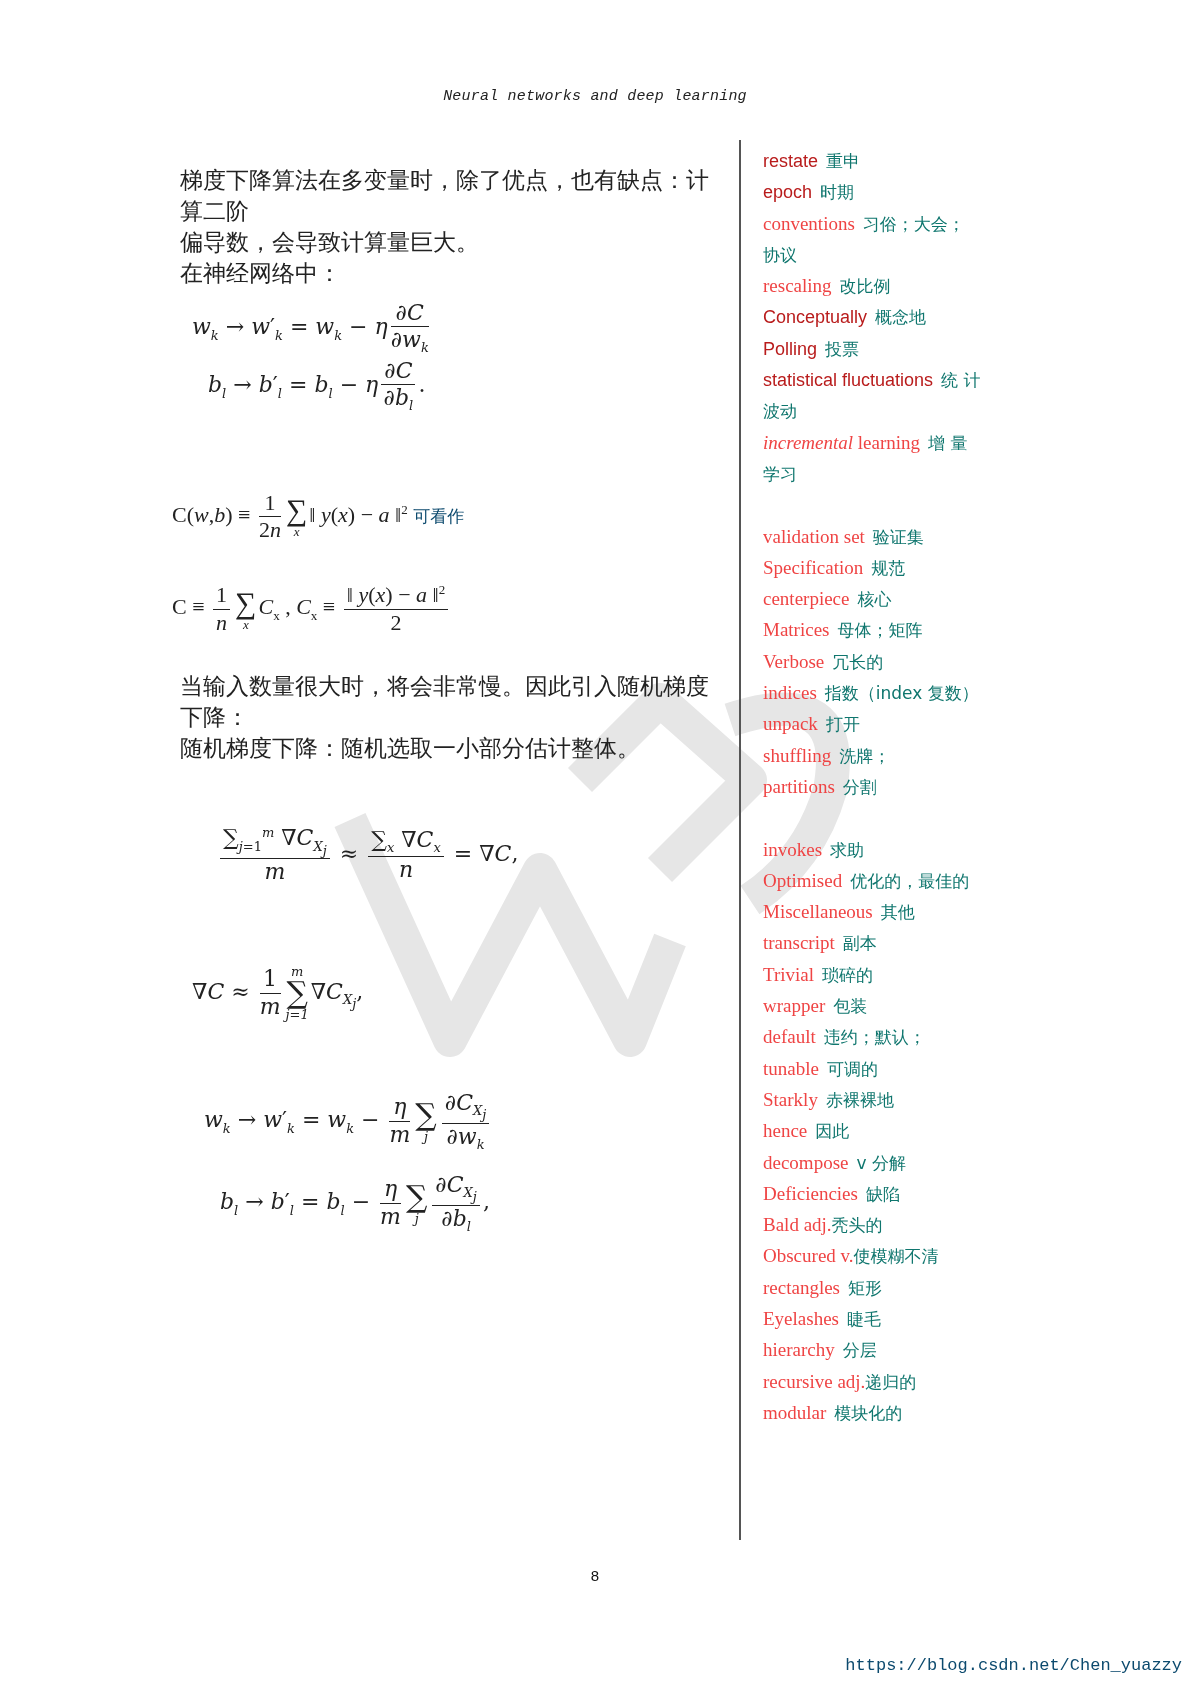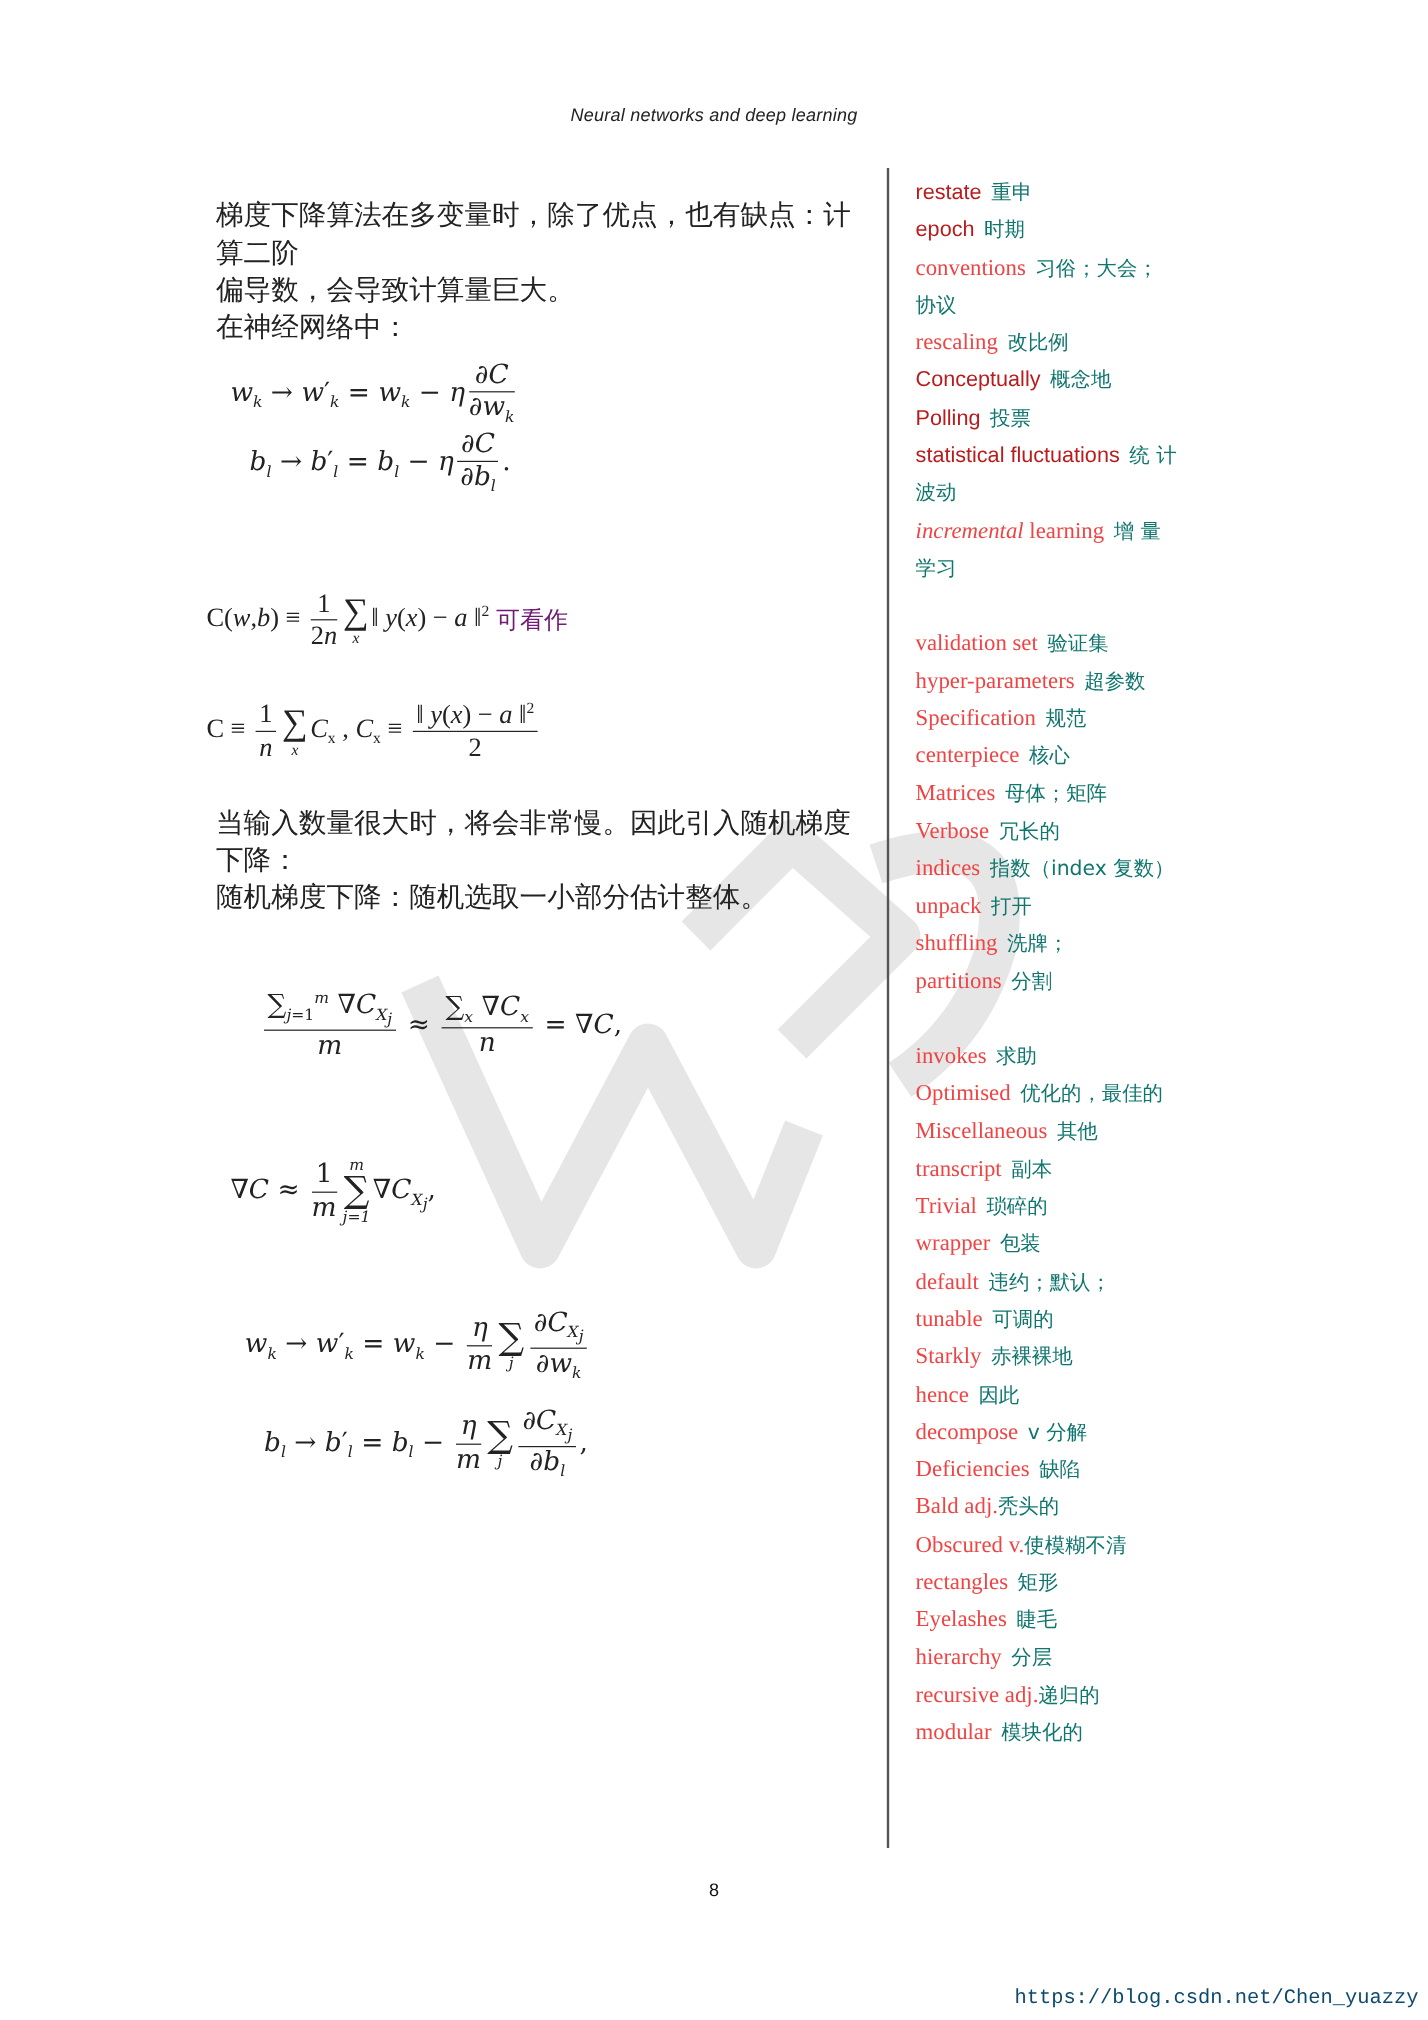--- a/index.html
+++ b/index.html
@@ -1,31 +1,31 @@
 <!DOCTYPE html>
 <html><head>
 <meta charset="utf-8">
 <style>
   html, body { margin:0; padding:0; background:#ffffff; }
   body { width:1190px; height:1683px; position:relative; overflow:hidden;
          font-family:"DejaVu Serif", serif; color:#222; }
   .header { position:absolute; top:88px; left:0; width:1190px; text-align:center;
-            font-family:Liberation Sans, sans-serif; font-size:15px; font-style:italic; color:#222; letter-spacing:0.2px; }
+            font-family:Liberation Mono, monospace; font-size:15px; font-style:italic; color:#222; letter-spacing:0.2px; }
   .divider { position:absolute; left:739px; top:140px; width:2px; height:1400px; background:#555; }
   .left { position:absolute; left:180px; top:0; width:540px; }
   .para { position:absolute; left:0; font-size:23px; line-height:31px; color:#222; font-family:"DejaVu Sans", sans-serif; }
   .math { position:absolute; font-family:"DejaVu Serif", serif; font-size:22px; color:#222; white-space:nowrap; }
   .math i { font-style:italic; }
   .frac { display:inline-block; vertical-align:middle; text-align:center; margin:0 3px; }
   .frac .num { display:block; border-bottom:1.6px solid #222; padding:0 3px; line-height:1.2; }
   .frac .den { display:block; line-height:1.2; }
   .sum { display:inline-block; vertical-align:middle; text-align:center; font-size:30px; line-height:1; margin:0 2px; }
   .sum .sub, .sum .sup { display:block; font-size:13px; font-style:italic; line-height:1; }
   sub, sup { font-size:13px; }
-  .cn-inline { font-family:Liberation Serif, serif; font-size:20px; color:#701a75; vertical-align:middle; }
+  .cn-inline { font-family:Liberation Serif, serif; font-size:17px; color:#0c4a6e; vertical-align:middle; }
   .right { position:absolute; left:763px; top:145px; width:260px; }
   .vocab { font-size:18px; line-height:31.3px; color:#333; white-space:nowrap; height:31.3px; }
   .vocab .en.sans { font-family:"Liberation Sans", sans-serif; color:#b91c1c; }
   .vocab .en.serif { font-family:"Liberation Serif", serif; font-size:19px; color:#ef4444; }
   .vocab .en.ital { font-style:italic; }
   .vocab .zh { font-family:"DejaVu Sans", sans-serif; font-size:17px; color:#0f766e; margin-left:8px; }
   .vocab.blank { height:31.3px; }
   .page-num { position:absolute; top:1567px; left:0; width:1190px; text-align:center;
               font-family:"Liberation Sans", sans-serif; font-size:15px; color:#111; }
   .url { position:absolute; top:1656px; right:8px; font-family:"Liberation Mono", monospace;
@@ -96,21 +96,20 @@
     <div class="vocab"><span class="zh" style="margin-left: 0px;">协议</span></div>
     <div class="vocab"><span class="en serif">rescaling</span><span class="zh">改比例</span></div>
     <div class="vocab"><span class="en sans">Conceptually</span><span class="zh">概念地</span></div>
     <div class="vocab"><span class="en sans">Polling</span><span class="zh">投票</span></div>
     <div class="vocab"><span class="en sans">statistical  fluctuations</span><span class="zh">统 计</span></div>
     <div class="vocab"><span class="zh" style="margin-left: 0px;">波动</span></div>
     <div class="vocab"><span class="en serif" style="font-style: italic;">incremental</span><span class="en serif"> learning</span><span class="zh">增 量</span></div>
     <div class="vocab"><span class="zh" style="margin-left: 0px;">学习</span></div>
     <div class="vocab blank"></div>
     <div class="vocab"><span class="en serif">validation set</span><span class="zh">验证集</span></div>
-    <div class="vocab"><span class="en serif">hyper-parameters</span><span class="zh">超参数</span></div>
     <div class="vocab"><span class="en serif">Specification</span><span class="zh">规范</span></div>
     <div class="vocab"><span class="en serif">centerpiece</span><span class="zh">核心</span></div>
     <div class="vocab"><span class="en serif">Matrices</span><span class="zh">母体；矩阵</span></div>
     <div class="vocab"><span class="en serif">Verbose</span><span class="zh">冗长的</span></div>
     <div class="vocab"><span class="en serif">indices</span><span class="zh">指数（index 复数）</span></div>
     <div class="vocab"><span class="en serif">unpack</span><span class="zh">打开</span></div>
     <div class="vocab"><span class="en serif">shuffling</span><span class="zh">洗牌；</span></div>
     <div class="vocab"><span class="en serif">partitions</span><span class="zh">分割</span></div>
     <div class="vocab blank"></div>
     <div class="vocab"><span class="en serif">invokes</span><span class="zh">求助</span></div>

